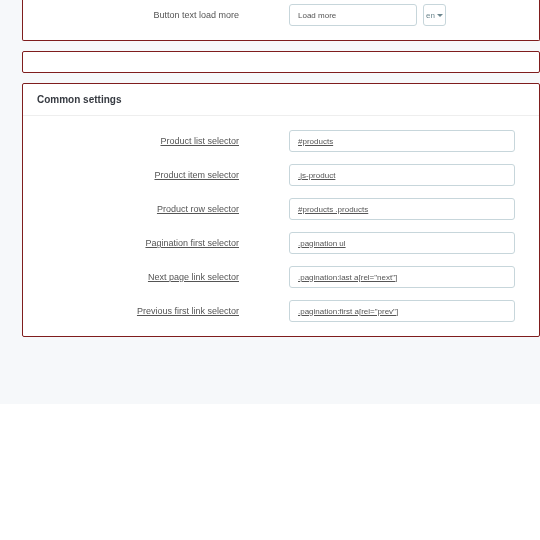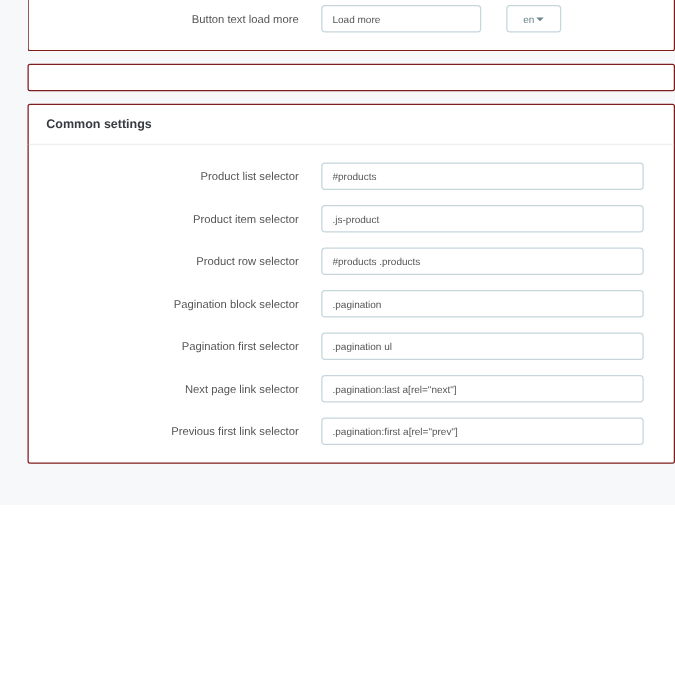--- a/index.html
+++ b/index.html
@@ -21,56 +21,58 @@
   }
   .panel-header {
     padding: 10px 14px;
     border-bottom: 1px solid #eee;
     font-size: 10px;
     font-weight: 600;
     color: #363a41;
   }
   .panel-body {
     padding: 14px;
+    text-decoration: underline;
   }
   .form-row {
     display: flex;
     align-items: center;
     margin-bottom: 12px;
   }
   .form-row:last-child { margin-bottom: 0; }
   .label {
     width: 220px;
     text-align: right;
     padding-right: 18px;
     font-size: 9px;
     color: #555;
   }
   .control {
     flex: 1;
     display: flex;
-    gap: 20px;
+    gap: 6px;
     padding-right: 10px;
+    margin-left: 32px;
   }
   .text-input {
     flex: 1;
     height: 22px;
     border: 1px solid #c7d6db;
     border-radius: 3px;
     background: #fff;
     font-size: 8px;
     color: #555;
     padding: 0 8px;
     outline: none;
   }
   .text-input.short {
     flex: 0 0 88px;
   }
   .lang-toggle {
-    width: 44px;
+    width: 23px;
     height: 22px;
     border: 1px solid #c7d6db;
     border-radius: 3px;
     background: #fff;
     font-size: 8px;
     color: #6c868e;
     display: flex;
     align-items: center;
     justify-content: center;
     gap: 2px;
@@ -134,26 +136,20 @@
             <input class="text-input" type="text" value=".js-product" style="">
           </div>
         </div>
         <div class="form-row">
           <div class="label">Product row selector</div>
           <div class="control">
             <input class="text-input" type="text" value="#products .products" style="">
           </div>
         </div>
         <div class="form-row">
-          <div class="label">Pagination block selector</div>
-          <div class="control">
-            <input class="text-input" type="text" value=".pagination" style="">
-          </div>
-        </div>
-        <div class="form-row">
           <div class="label">Pagination first selector</div>
           <div class="control">
             <input class="text-input" type="text" value=".pagination ul" style="">
           </div>
         </div>
         <div class="form-row">
           <div class="label">Next page link selector</div>
           <div class="control">
             <input class="text-input" type="text" value=".pagination:last a[rel=&quot;next&quot;]" style="">
           </div>

